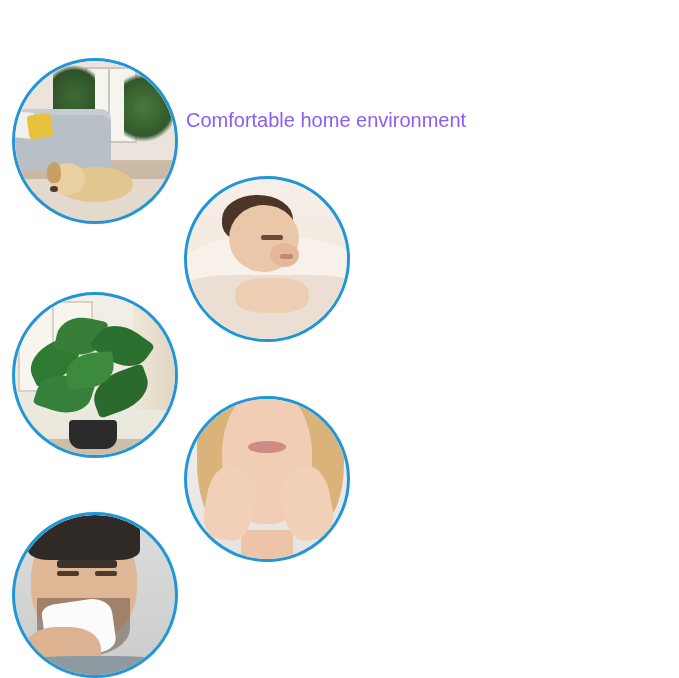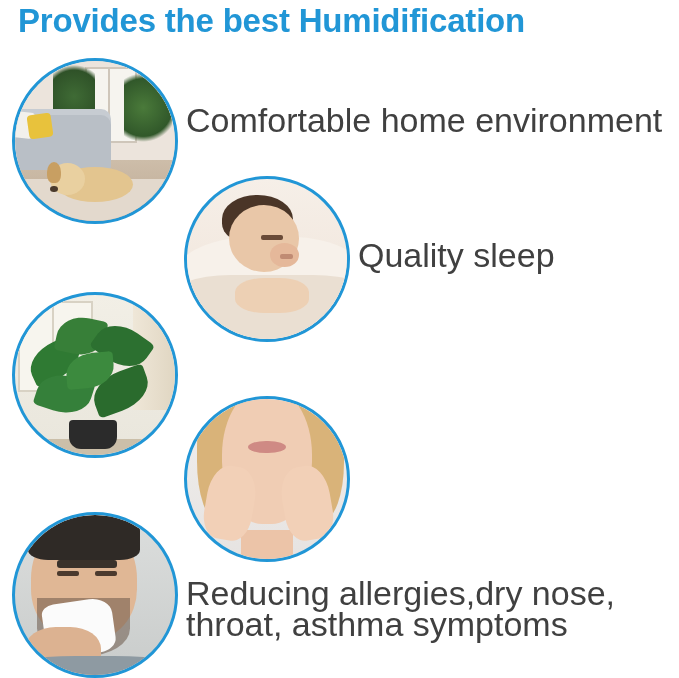--- a/index.html
+++ b/index.html
@@ -42,22 +42,22 @@
   }
   .bubble .inner {
     position: absolute;
     left: 0; top: 0; right: 0; bottom: 0;
     border-radius: 50%;
     overflow: hidden;
   }
 
   .caption {
     position: absolute;
-    color: #404040;
-    font-size: 34px;
+    color: #8b5cf6;
+    font-size: 20px;
     line-height: 31px;
     white-space: pre-line;
   }
 
   
   .s1 { background: linear-gradient(180deg,#efe7de 0%,#e6ddd2 55%,#d9cec2 100%); }
   .s1 .wall { position:absolute; left:0; top:0; width:100%; height:62%; background:#ece4dc; }
   .s1 .window { position:absolute; left:44%; top:4%; width:30%; height:45%; background:#f6f4ef; border:2px solid #cfc6ba; }
   .s1 .windowbar { position:absolute; left:58%; top:4%; width:2px; height:45%; background:#cfc6ba; }
   .s1 .sofa { position:absolute; left:-6%; top:34%; width:66%; height:34%; background:#b9bfc6; border-radius:10px 10px 4px 4px; }
@@ -113,21 +113,20 @@
   .s5 .beard { position:absolute; left:14%; top:52%; width:58%; height:36%; background:#6b5848; border-radius:0 0 48% 48%; opacity:.55; }
   .s5 .tissue { position:absolute; left:18%; top:54%; width:44%; height:34%; background:#fbfbfb; border-radius:18% 30% 24% 26%; transform:rotate(-8deg); }
   .s5 .hand { position:absolute; left:6%; top:70%; width:48%; height:34%; background:#dcb291; border-radius:40% 40% 26% 26%; }
   .s5 .shoulder { position:absolute; left:-10%; bottom:-6%; width:120%; height:18%; background:#8e9aa2; border-radius:40% 40% 0 0; }
 </style>
 </head>
 <body>
 
 <div class="page">
 
-  <div class="headline">Provides the best Humidification</div>
 
   <div class="bubble s1" style="left:12px; top:58px; width:166px; height:166px;">
     <div class="inner">
       <div class="wall"></div>
       <div class="window"></div>
       <div class="windowbar"></div>
       <div class="plant1"></div>
       <div class="plant2"></div>
       <div class="floor"></div>
       <div class="rug"></div>
@@ -148,21 +147,20 @@
       <div class="pillow"></div>
       <div class="hair"></div>
       <div class="head"></div>
       <div class="cheek"></div>
       <div class="eye"></div>
       <div class="mouth"></div>
       <div class="blanket"></div>
       <div class="arm"></div>
     </div>
   </div>
-  <div class="caption" style="left:358px; top:240px; width:300px;">Quality sleep</div>
 
   <div class="bubble s3" style="left:12px; top:292px; width:166px; height:166px;">
     <div class="inner">
       <div class="win"></div>
       <div class="winbar"></div>
       <div class="curtain"></div>
       <div class="table"></div>
       <div class="leaf" style="left:8%;  top:30%; width:34%; height:22%; transform:rotate(-25deg);"></div>
       <div class="leaf" style="left:26%; top:14%; width:30%; height:24%; transform:rotate(12deg); background:#377f38;"></div>
       <div class="leaf" style="left:50%; top:20%; width:34%; height:24%; transform:rotate(35deg); background:#2c7030;"></div>
@@ -191,16 +189,14 @@
       <div class="hair"></div>
       <div class="brow"></div>
       <div class="eyeL"></div>
       <div class="eyeR"></div>
       <div class="beard"></div>
       <div class="tissue"></div>
       <div class="hand"></div>
       <div class="shoulder"></div>
     </div>
   </div>
-  <div class="caption" style="left:186px; top:578px; width:480px;">Reducing allergies,dry nose,
-throat, asthma symptoms</div>
 
 </div>
 
 </body></html>

